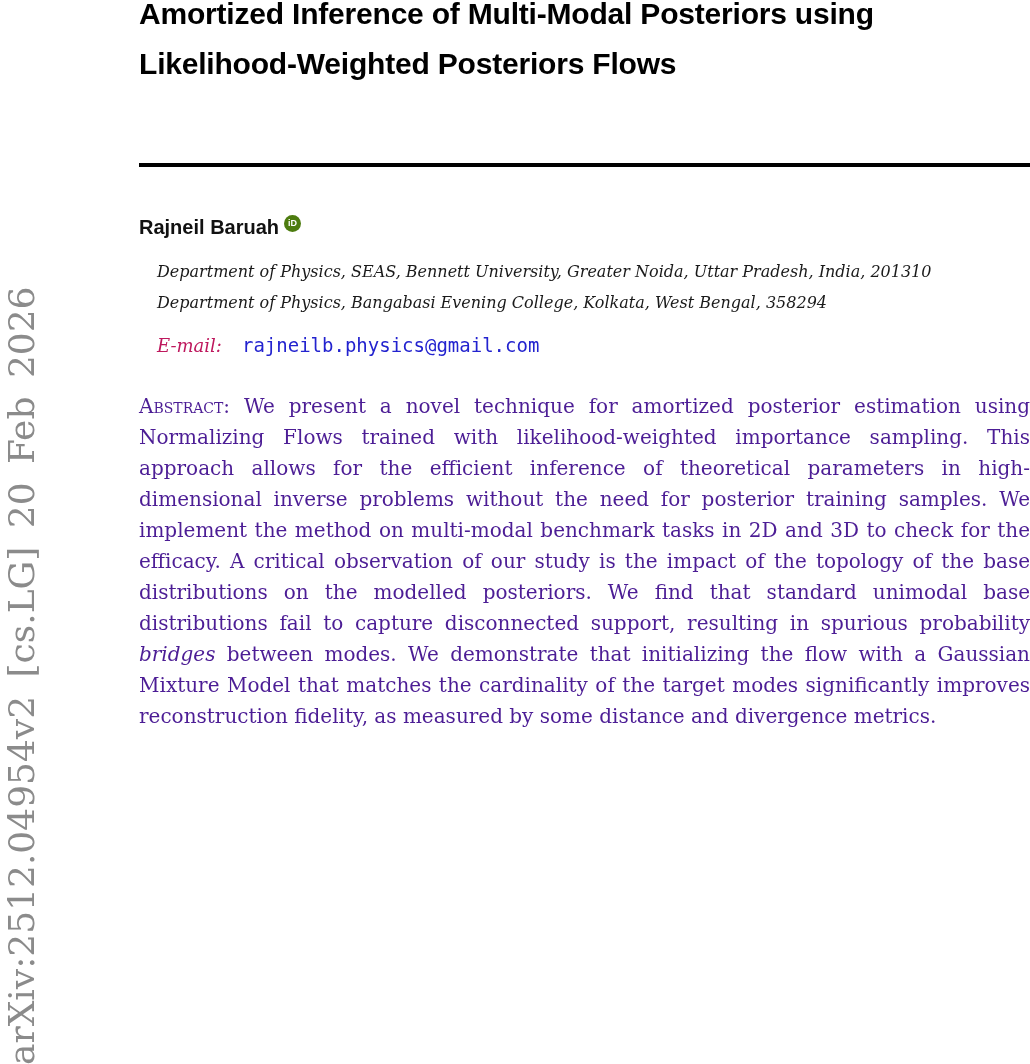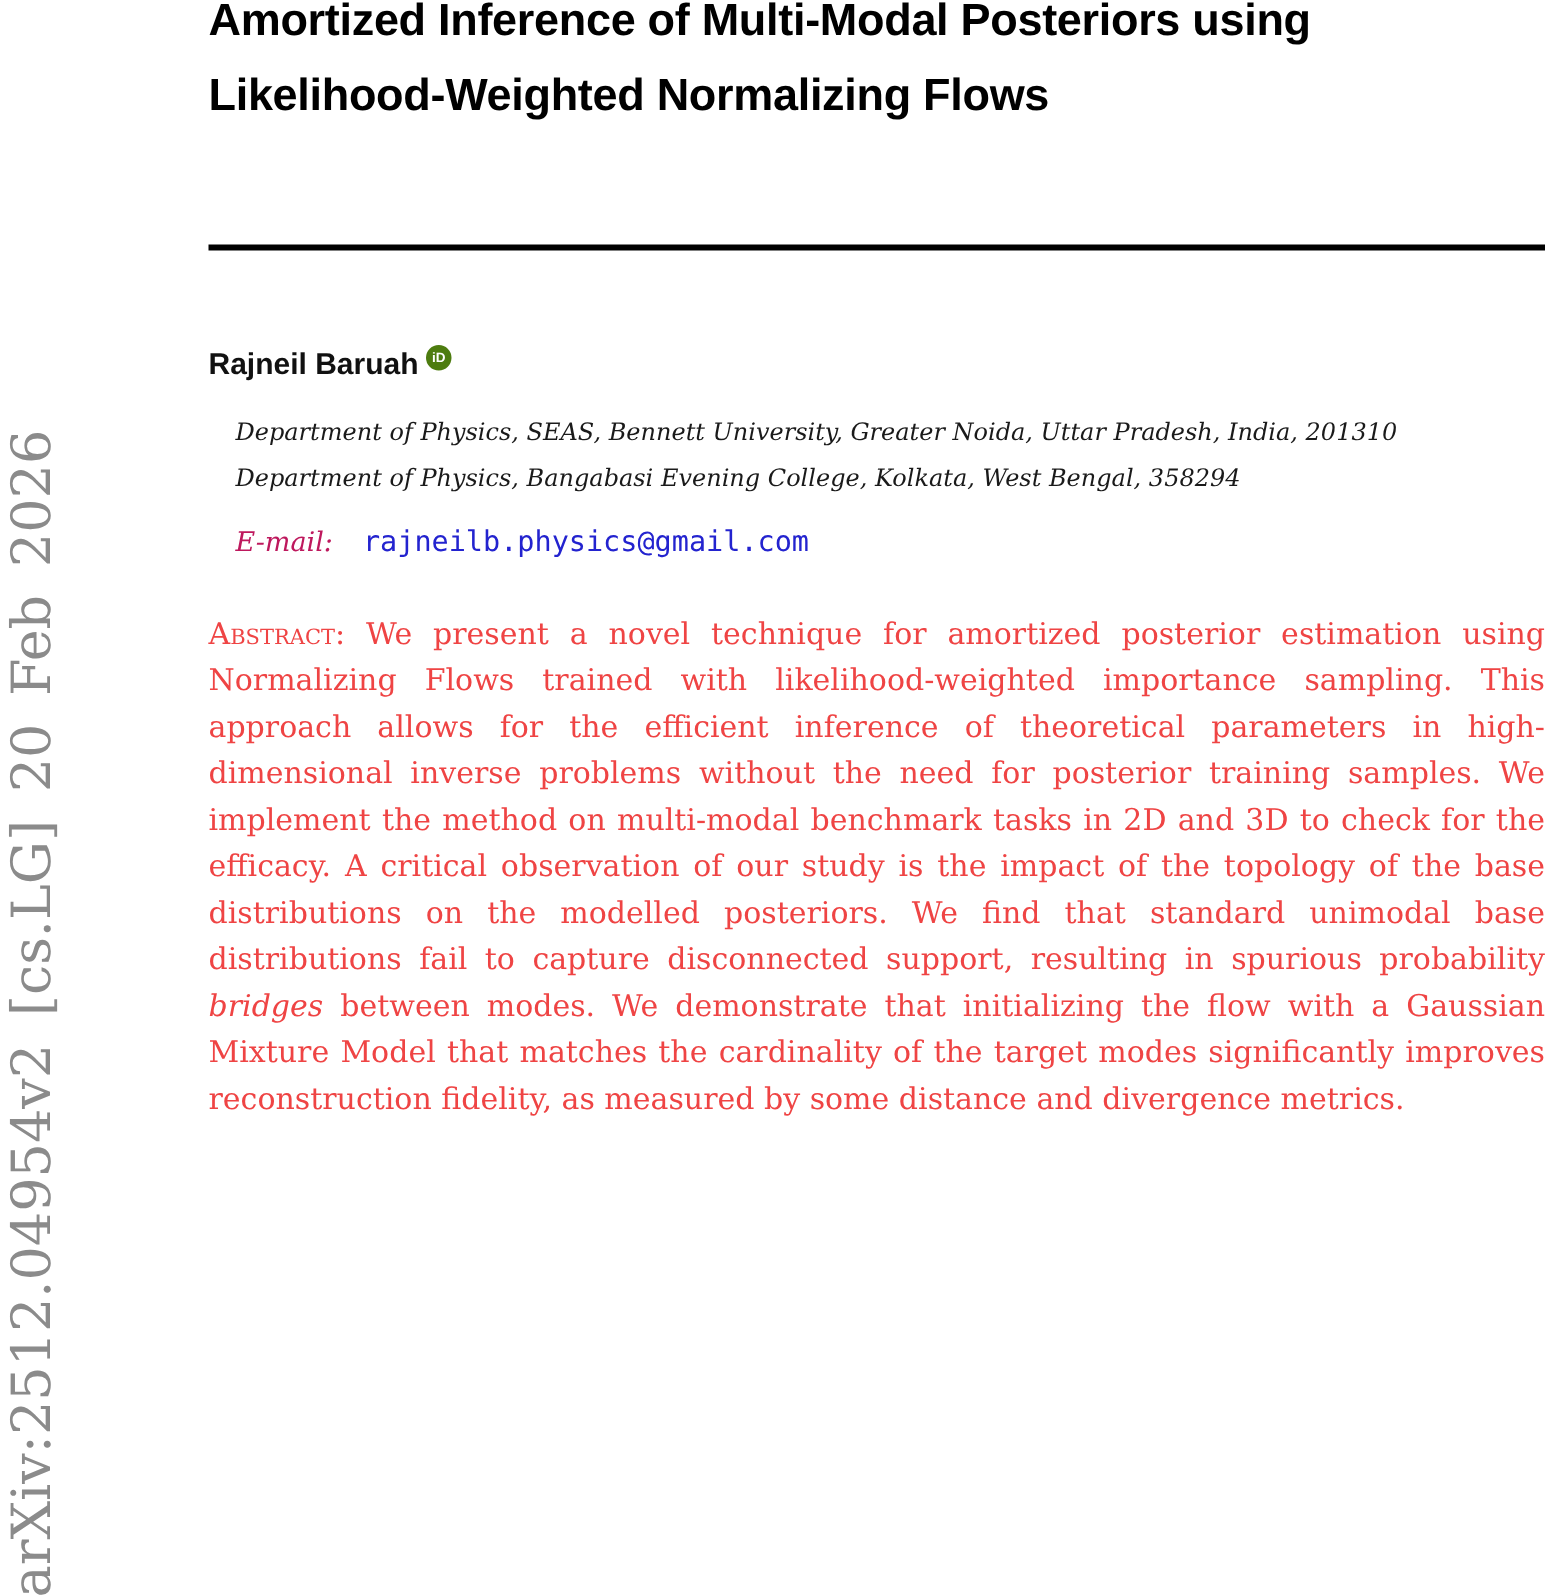--- a/index.html
+++ b/index.html
@@ -40,21 +40,21 @@
     letter-spacing: -0.2px;
     color: #000000;
   }
   .title-line { display: block; }
   .rule {
     margin-top: 74px;
     height: 4px;
     background: #000000;
   }
   .author-row {
-    margin-top: 63px;
+    margin-top: 47px;
     font-family: "Liberation Sans", sans-serif;
     font-weight: bold;
     font-size: 20px;
     line-height: 26px;
     color: #111111;
   }
   .orcid {
     display: inline-flex;
     align-items: center;
     justify-content: center;
@@ -100,41 +100,41 @@
     text-decoration: none;
     cursor: pointer;
     text-align: center;
   }
   .abstract {
     margin-top: 30px;
     font-family: "DejaVu Serif", serif;
     font-size: 20px;
     line-height: 31px;
     text-align: justify;
-    color: #ef4444;
+    color: #4c1d95;
   }
   .abstract-label {
     font-variant: small-caps;
   }
   .abstract em { font-style: italic; }
 </style>
 </head>
 <body>
 
 <div class="page">
 
   <div class="watermark">
     <span>arXiv:2512.04954v2 [cs.LG] 20 Feb 2026</span>
   </div>
 
   <main class="content">
 
     <h1 class="title">
       <span class="title-line">Amortized Inference of Multi-Modal Posteriors using</span>
-      <span class="title-line">Likelihood-Weighted Normalizing Flows</span>
+      <span class="title-line">Likelihood-Weighted Posteriors Flows</span>
     </h1>
 
     <div class="rule"></div>
 
     <div class="author-row">
       <span class="author-name">Rajneil Baruah</span><a class="orcid" href="#">
           <span class="orcid-text">iD</span>
         </a>
     </div>
 

